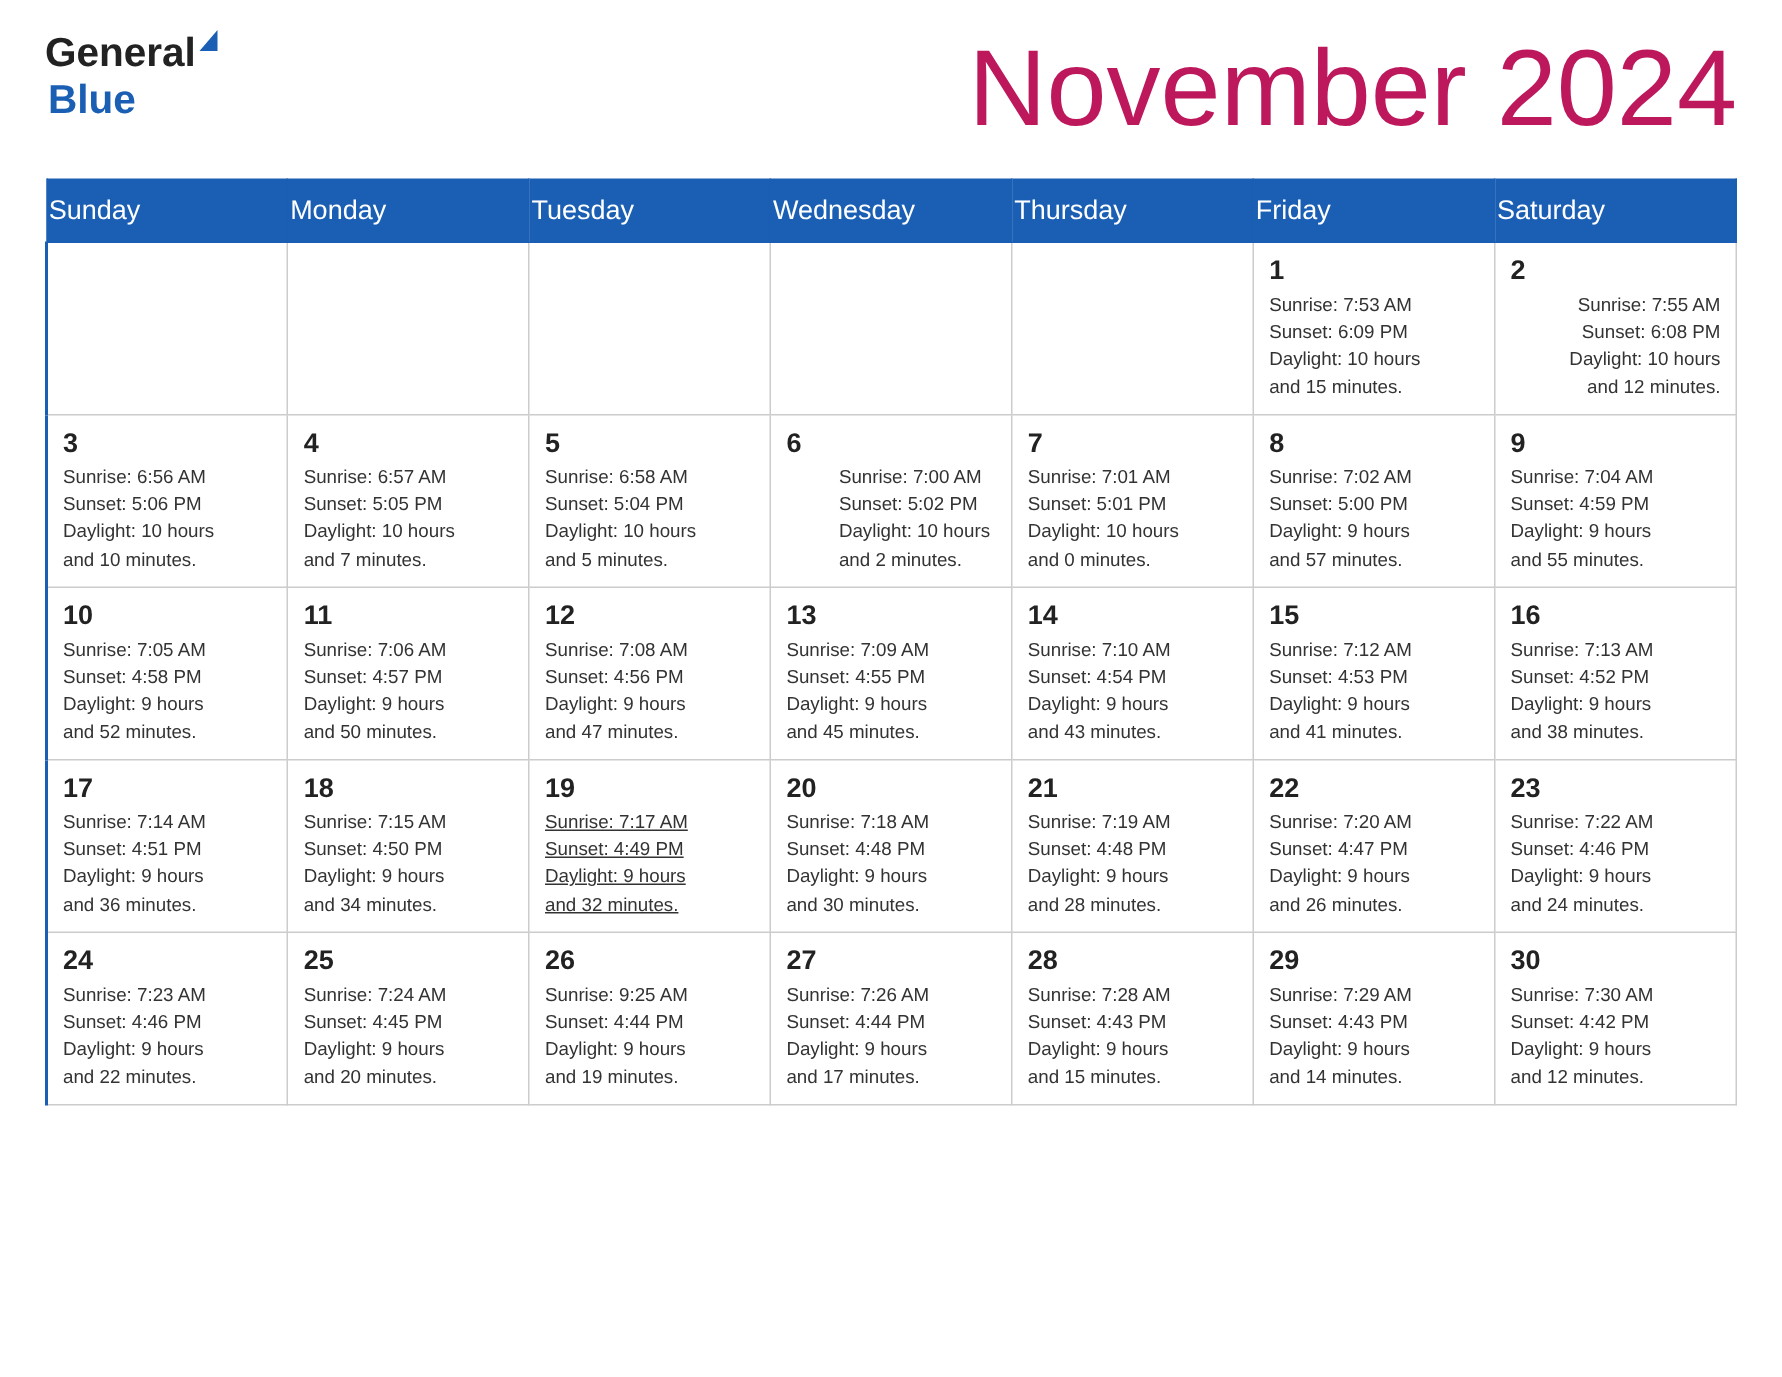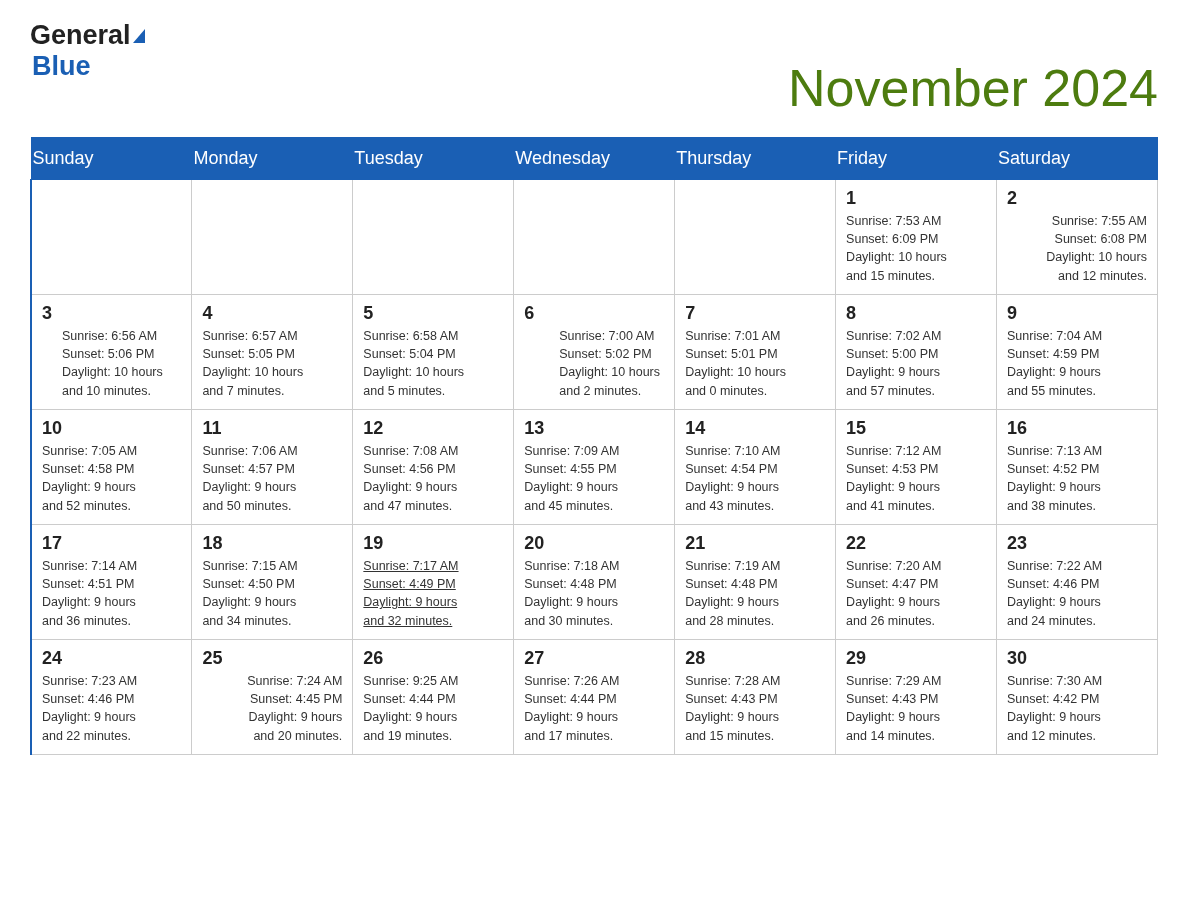--- a/index.html
+++ b/index.html
@@ -14,25 +14,24 @@
     .header {
       display: flex;
       justify-content: space-between;
       align-items: flex-start;
       margin-bottom: 20px;
     }
     .title-block {
       text-align: right;
     }
     .title-block h1 {
-      font-size: 52px;
+      font-size: 72px;
       font-weight: normal;
-      color: #4d7c0f;
+      color: #be185d;
       line-height: 1.1;
-      margin-top: 40px;
     }
     .title-block h2 {
       font-size: 22px;
       font-weight: normal;
       color: #555;
     }
     .calendar {
       width: 100%;
       border-collapse: collapse;
       border: 1px solid #aaa;
@@ -76,21 +75,20 @@
     }
     .calendar tbody tr td:first-child {
       border-left: 2px solid #1a5fb4;
     }
     .logo-wrapper {
       display: flex;
       flex-direction: column;
     }
     .logo-line1 {
       display: flex;
-      align-items: center;
       font-size: 27px;
       font-weight: bold;
       color: #222;
     }
     .logo-line2 {
       font-size: 27px;
       font-weight: bold;
       color: #1a5fb4;
       padding-left: 2px;
     }
@@ -153,21 +151,21 @@
           <span class="day-num">2</span>
           <div class="day-info" style="white-space: pre-line; text-align: right;">Sunrise: 7:55 AM
 Sunset: 6:08 PM
 Daylight: 10 hours
 and 12 minutes.</div>
         </td>
       </tr>
       <tr class="week-row">
         <td>
           <span class="day-num">3</span>
-          <div class="day-info" style="white-space: pre-line; margin-left: 20px;">Sunrise: 6:56 AM
+          <div class="day-info" style="white-space: pre-line;">Sunrise: 6:56 AM
 Sunset: 5:06 PM
 Daylight: 10 hours
 and 10 minutes.</div>
         </td>
         <td>
           <span class="day-num">4</span>
           <div class="day-info" style="white-space: pre-line;">Sunrise: 6:57 AM
 Sunset: 5:05 PM
 Daylight: 10 hours
 and 7 minutes.</div>
@@ -313,21 +311,21 @@
       <tr class="week-row">
         <td>
           <span class="day-num">24</span>
           <div class="day-info" style="white-space: pre-line;">Sunrise: 7:23 AM
 Sunset: 4:46 PM
 Daylight: 9 hours
 and 22 minutes.</div>
         </td>
         <td>
           <span class="day-num">25</span>
-          <div class="day-info" style="white-space: pre-line; text-align: right;">Sunrise: 7:24 AM
+          <div class="day-info" style="white-space: pre-line;">Sunrise: 7:24 AM
 Sunset: 4:45 PM
 Daylight: 9 hours
 and 20 minutes.</div>
         </td>
         <td>
           <span class="day-num">26</span>
           <div class="day-info" style="white-space: pre-line;">Sunrise: 9:25 AM
 Sunset: 4:44 PM
 Daylight: 9 hours
 and 19 minutes.</div>

